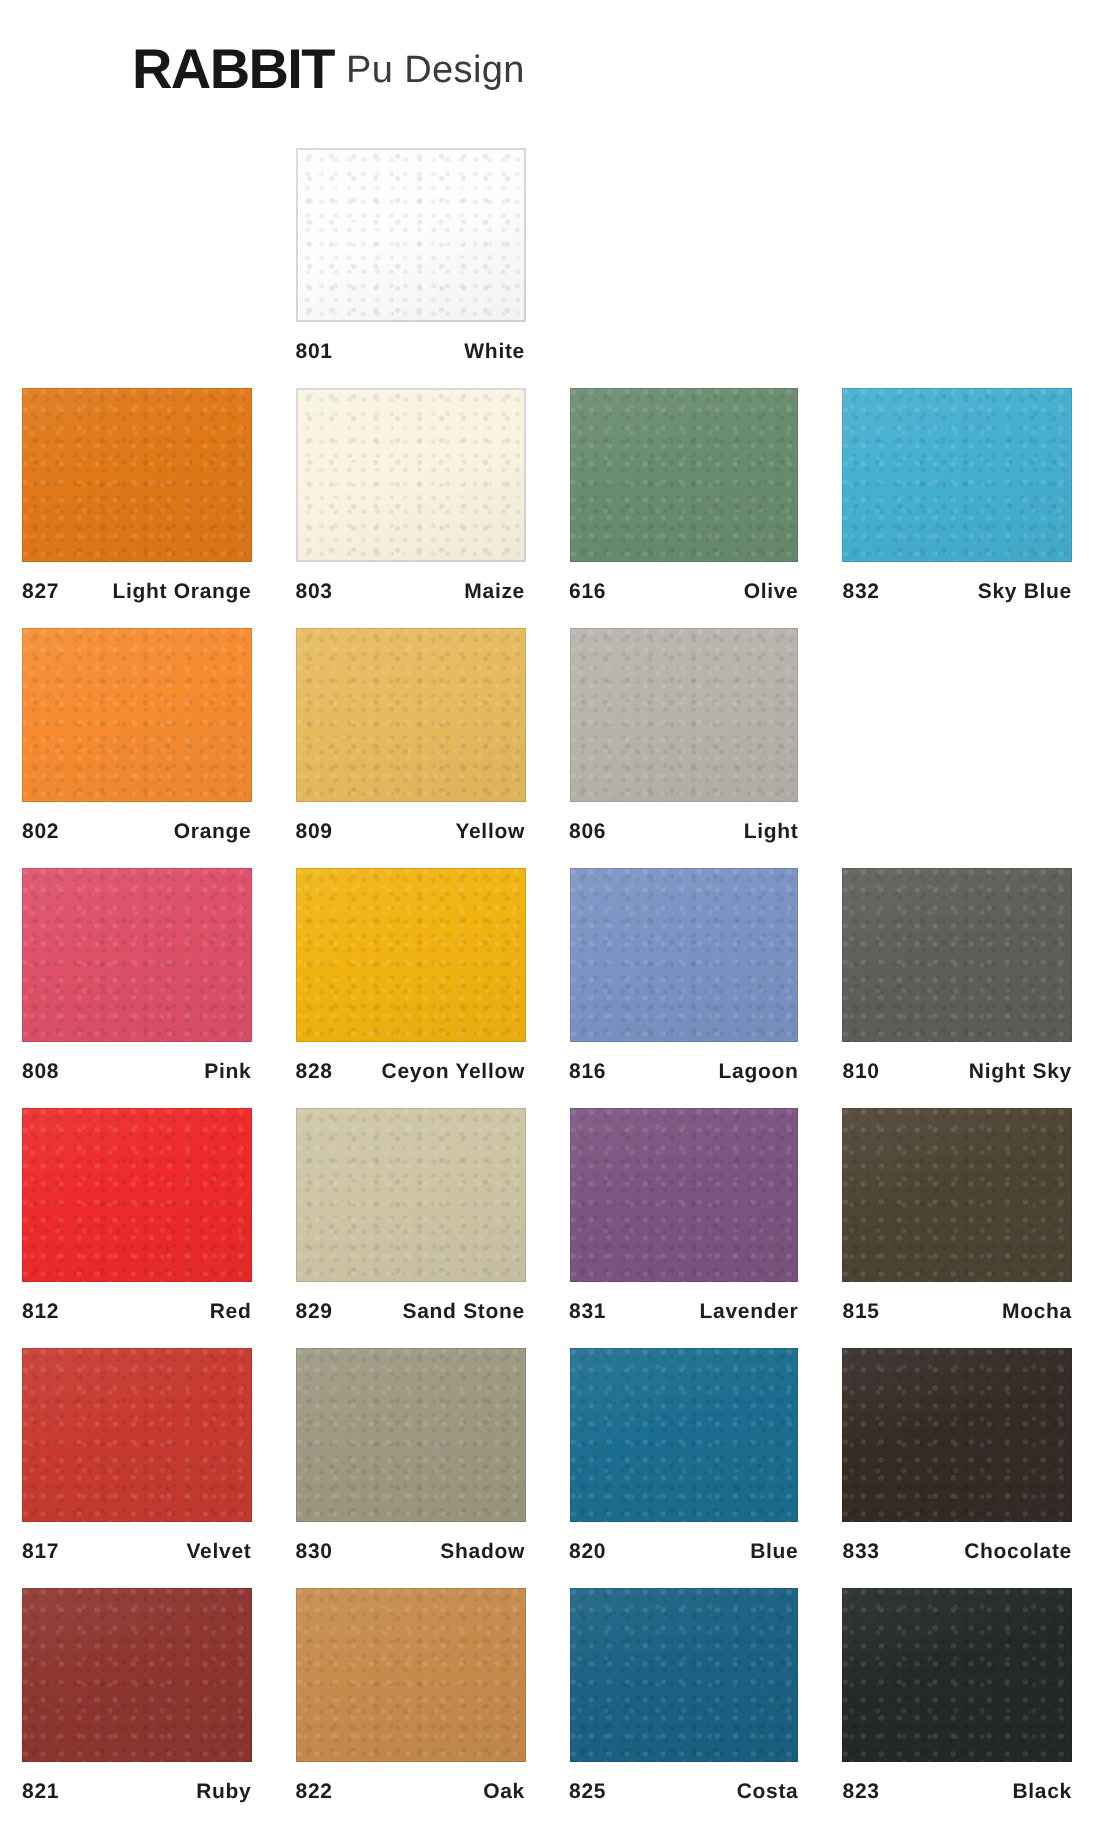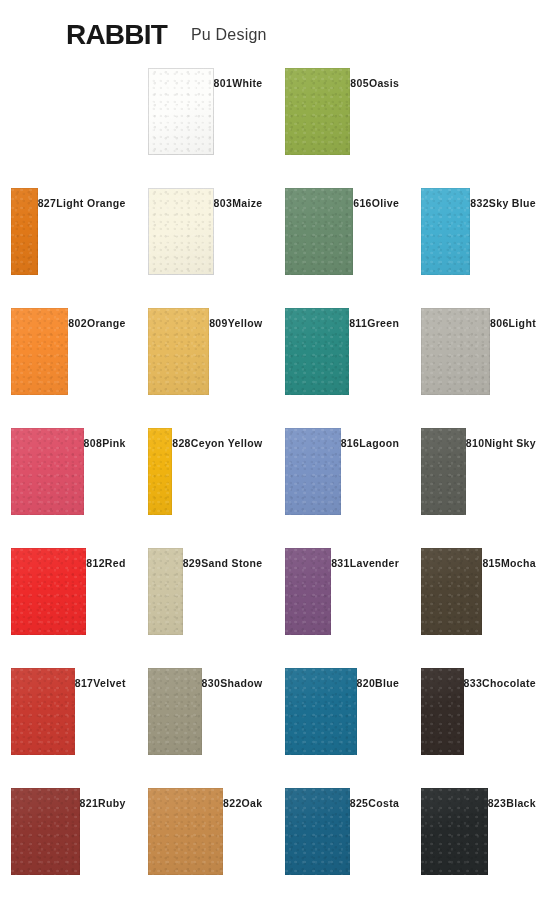--- a/index.html
+++ b/index.html
@@ -29,25 +29,25 @@
   }
   .brand {
     font-size: 28px;
     font-weight: 700;
     letter-spacing: -0.8px;
     color: #171717;
     line-height: 1;
     font-family: "Liberation Sans", sans-serif;
   }
   .brand-sub {
-    font-size: 16px;
+    font-size: 19px;
     font-weight: 400;
     color: #3a3a3a;
     letter-spacing: 0.2px;
-    margin-left: 24px;
+    margin-left: 6px;
     line-height: 1;
     font-family: "Liberation Sans", sans-serif;
   }
 
   
   .grid {
     position: absolute;
     left: 0;
     top: 68px;
     width: 547px;
@@ -55,22 +55,22 @@
   .row {
     display: flex;
     height: 120px;
     width: 547px;
   }
   .cell {
     width: 136.75px;
     box-sizing: border-box;
     padding: 0 11px;
     display: flex;
-    flex-direction: row;
-    justify-content: space-between;
+    flex-direction: column;
+    justify-content: center;
   }
 
   .chip {
     width: 100%;
     height: 87px;
     position: relative;
     box-shadow: 0 0 0 0.5px rgba(0,0,0,0.10) inset;
   }
   .chip.light-chip {
     box-shadow: 0 0 0 1px #d8d8d8 inset;
@@ -124,30 +124,20 @@
       <div class="cell">
         <div class="chip light-chip" style="background: rgb(253, 253, 251);">
           <div class="grain"></div>
           <div class="sheen"></div>
         </div>
         <div class="caption">
           <span class="code">801</span>
           <span class="name">White</span>
         </div>
       </div>
-      <div class="cell">
-        <div class="chip" style="background: rgb(147, 173, 74);">
-          <div class="grain"></div>
-          <div class="sheen"></div>
-        </div>
-        <div class="caption">
-          <span class="code">805</span>
-          <span class="name">Oasis</span>
-        </div>
-      </div>
       <div class="cell empty"></div>
     </div>
     <div class="row">
       <div class="cell">
         <div class="chip" style="background: rgb(224, 120, 24);">
           <div class="grain"></div>
           <div class="sheen"></div>
         </div>
         <div class="caption">
           <span class="code">827</span>
@@ -200,30 +190,20 @@
         <div class="chip" style="background: rgb(230, 186, 94);">
           <div class="grain"></div>
           <div class="sheen"></div>
         </div>
         <div class="caption">
           <span class="code">809</span>
           <span class="name">Yellow</span>
         </div>
       </div>
       <div class="cell">
-        <div class="chip" style="background: rgb(43, 138, 130);">
-          <div class="grain"></div>
-          <div class="sheen"></div>
-        </div>
-        <div class="caption">
-          <span class="code">811</span>
-          <span class="name">Green</span>
-        </div>
-      </div>
-      <div class="cell">
         <div class="chip" style="background: rgb(181, 179, 171);">
           <div class="grain"></div>
           <div class="sheen"></div>
         </div>
         <div class="caption">
           <span class="code">806</span>
           <span class="name">Light</span>
         </div>
       </div>
     </div>

